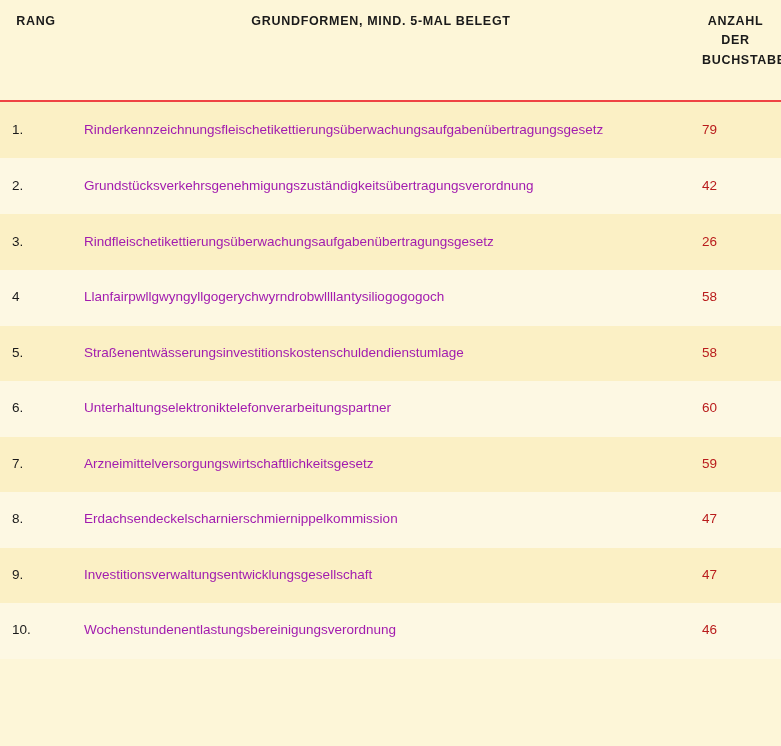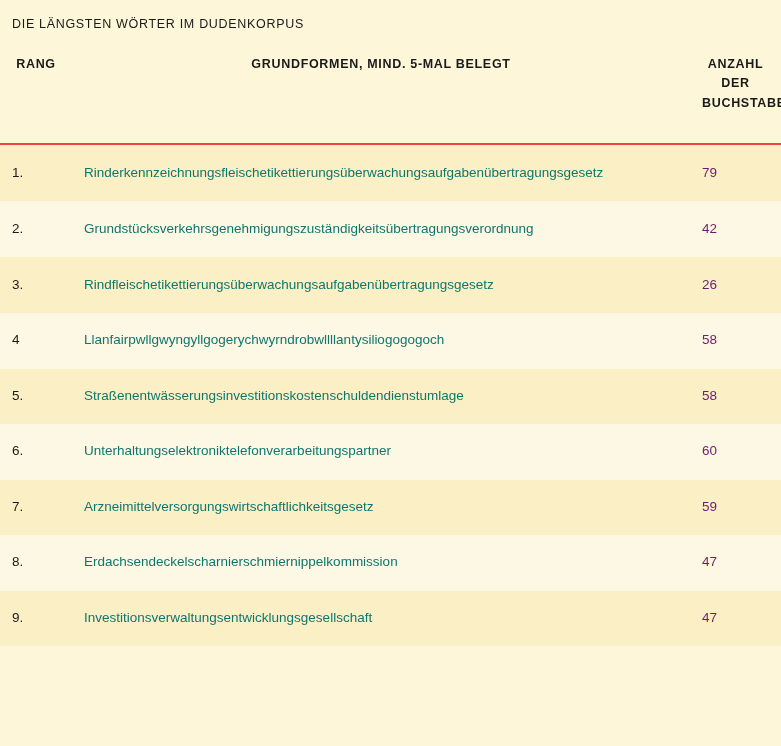--- a/index.html
+++ b/index.html
@@ -56,28 +56,27 @@
     padding: 0 12px;
     vertical-align: middle;
     line-height: 1.4;
     font-weight: 400;
   }
   tbody tr.tall td { height: 56px; }
   tbody tr.short td { height: 55.5px; }
   tbody tr:nth-child(odd) td { background: #fbf0c5; }
   tbody tr:nth-child(even) td { background: #fdf8e3; }
   .rank-cell { color: #1a1a1a; }
-  .word-cell { color: #0f766e; }
-  .count-cell { color: #701a75; }
+  .word-cell { color: #a21caf; }
+  .count-cell { color: #b91c1c; }
 </style>
 </head>
 <body>
 
 <div class="table-wrap">
-  <div class="caption">DIE LÄNGSTEN WÖRTER IM DUDENKORPUS</div>
   <table>
     <colgroup>
       <col class="c-rank">
       <col class="c-word">
       <col class="c-count">
     </colgroup>
     <thead>
       <tr>
         <th>RANG</th>
         <th>GRUNDFORMEN, MIND. 5-MAL BELEGT</th>
@@ -126,15 +125,20 @@
       <tr class="short">
         <td class="rank-cell">8.</td>
         <td class="word-cell">Erdachsendeckelscharnierschmiernippelkommission</td>
         <td class="count-cell">47</td>
       </tr>
       <tr class="short">
         <td class="rank-cell">9.</td>
         <td class="word-cell">Investitionsverwaltungsentwicklungsgesellschaft</td>
         <td class="count-cell">47</td>
       </tr>
+      <tr class="short">
+        <td class="rank-cell">10.</td>
+        <td class="word-cell">Wochenstundenentlastungsbereinigungsverordnung</td>
+        <td class="count-cell">46</td>
+      </tr>
     </tbody>
   </table>
 </div>
 
 </body></html>

